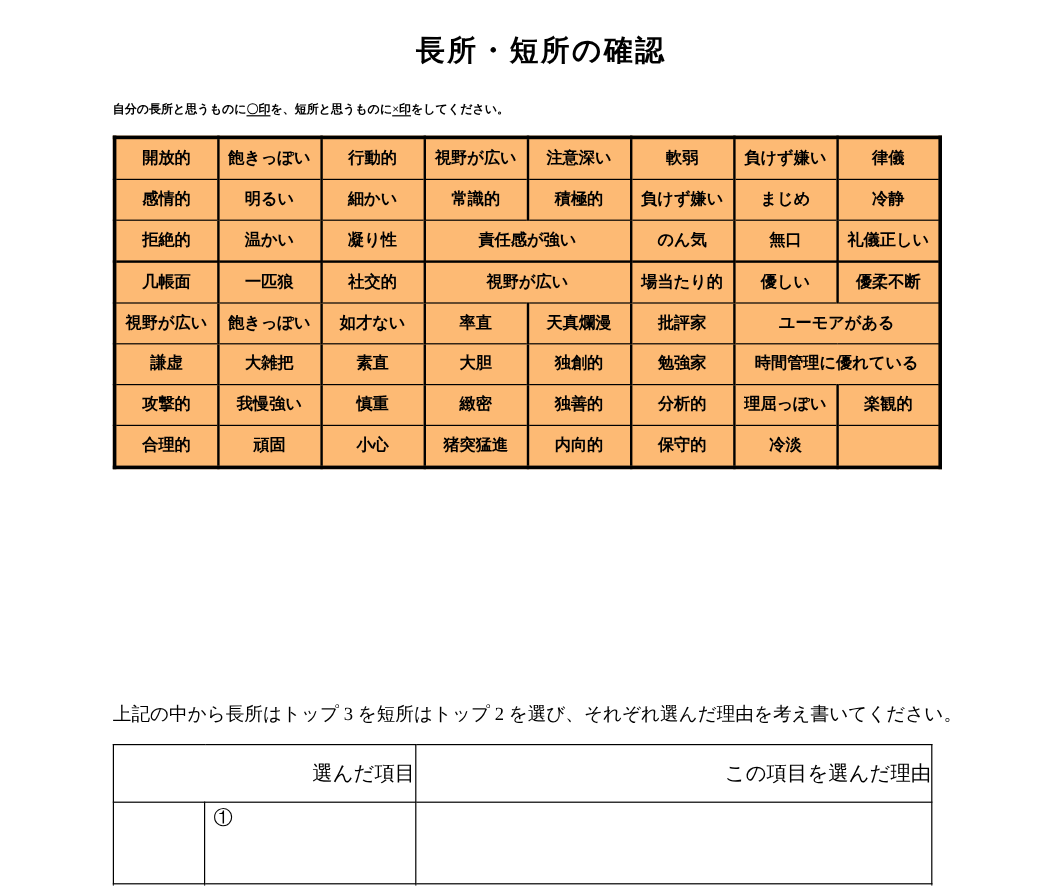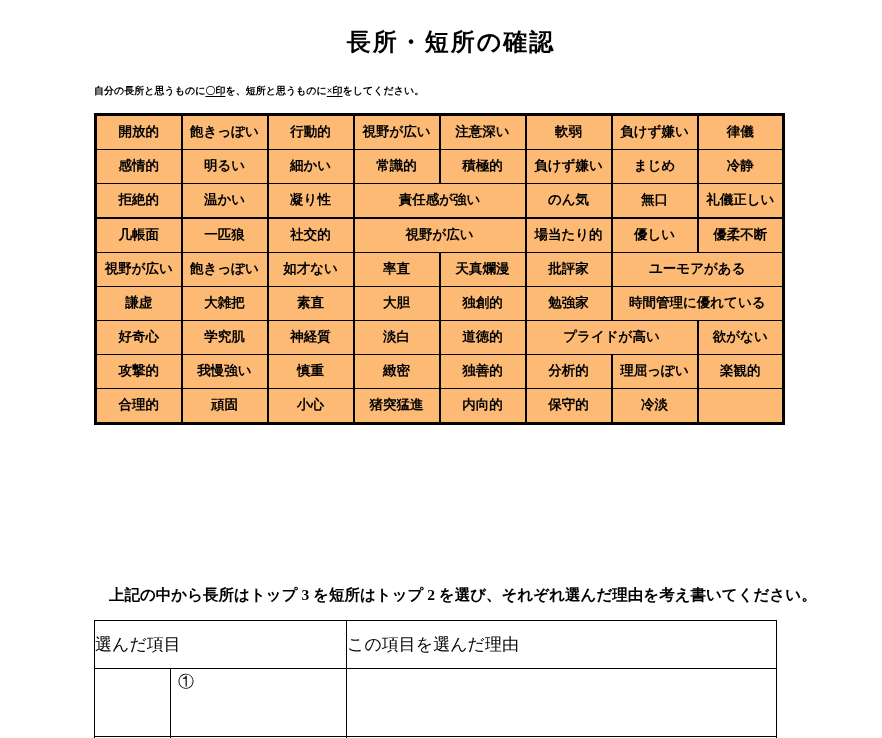--- a/index.html
+++ b/index.html
@@ -88,24 +88,24 @@
   .traits-table tr:first-child td {
     border-top: none;
   }
   .traits-table tr:last-child td {
     border-bottom: none;
   }
 
   
   .instruction-2 {
     position: absolute;
-    left: 99px;
+    left: 84px;
     top: 585px;
     font-size: 15.5px;
-    font-weight: 700;
+    font-weight: 400;
     white-space: nowrap;
     font-family: "Liberation Serif", "DejaVu Serif", serif;
   }
 
   
   .reasons-table {
     position: absolute;
     left: 84px;
     top: 620px;
     width: 682px;
@@ -115,21 +115,21 @@
   }
   .reasons-table td {
     border: 1.5px solid #000;
     vertical-align: top;
     font-size: 16px;
     font-family: "Liberation Serif", "DejaVu Serif", serif;
     padding: 4px 8px;
     box-sizing: border-box;
   }
   .reasons-table td.head-cell {
-    text-align: left;
+    text-align: right;
     vertical-align: middle;
     height: 48px;
     font-size: 17px;
     font-weight: 400;
     padding: 0;
   }
   .reasons-table td.body-cell {
     height: 68px;
   }
   .reasons-table td.idx-cell {
@@ -215,29 +215,20 @@
         <tr>
           <td>謙虚</td>
           <td>大雑把</td>
           <td>素直</td>
           <td>大胆</td>
           <td>独創的</td>
           <td>勉強家</td>
           <td colspan="2">時間管理に優れている</td>
         </tr>
         <tr>
-          <td>好奇心</td>
-          <td>学究肌</td>
-          <td>神経質</td>
-          <td>淡白</td>
-          <td>道徳的</td>
-          <td colspan="2">プライドが高い</td>
-          <td>欲がない</td>
-        </tr>
-        <tr>
           <td>攻撃的</td>
           <td>我慢強い</td>
           <td>慎重</td>
           <td>緻密</td>
           <td>独善的</td>
           <td>分析的</td>
           <td>理屈っぽい</td>
           <td>楽観的</td>
         </tr>
         <tr>

